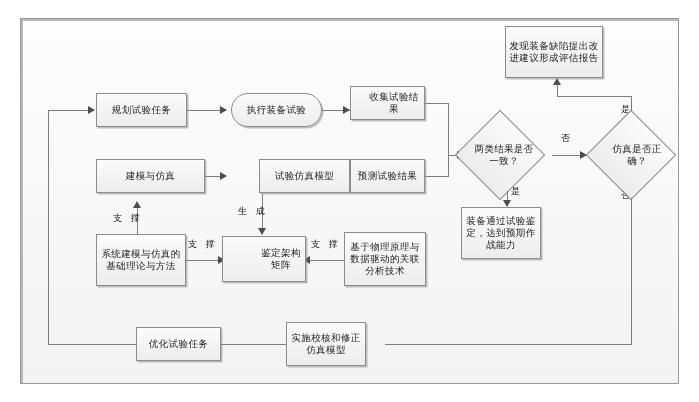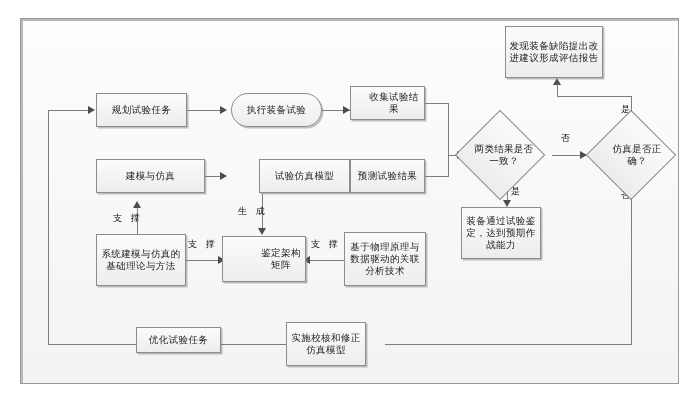--- a/index.html
+++ b/index.html
@@ -191,21 +191,21 @@
   </div>
 
   <div class="node" style="left:461px;top:207px;width:80px;height:52px;">
     <span>装备通过试验鉴定，达到预期作战能力</span>
   </div>
 
   <div class="node" style="left:505px;top:26px;width:98px;height:52px;">
     <span>发现装备缺陷提出改进建议形成评估报告</span>
   </div>
 
-  <div class="node" style="left:136px;top:327px;width:85px;height:26px;">
+  <div class="node" style="left:136px;top:327px;width:85px;height:34px;">
     <span>优化试验任务</span>
   </div>
 
   <div class="node" style="left:286px;top:322px;width:80px;height:44px;">
     <span>实施校核和修正仿真模型</span>
   </div>
 
   <div class="diamond" style="left:468px;top:123px;width:64px;height:64px;">
     <div class="dshape"></div>
     <div class="dtext" style="padding:0 4px;">两类结果是否一致？</div>

